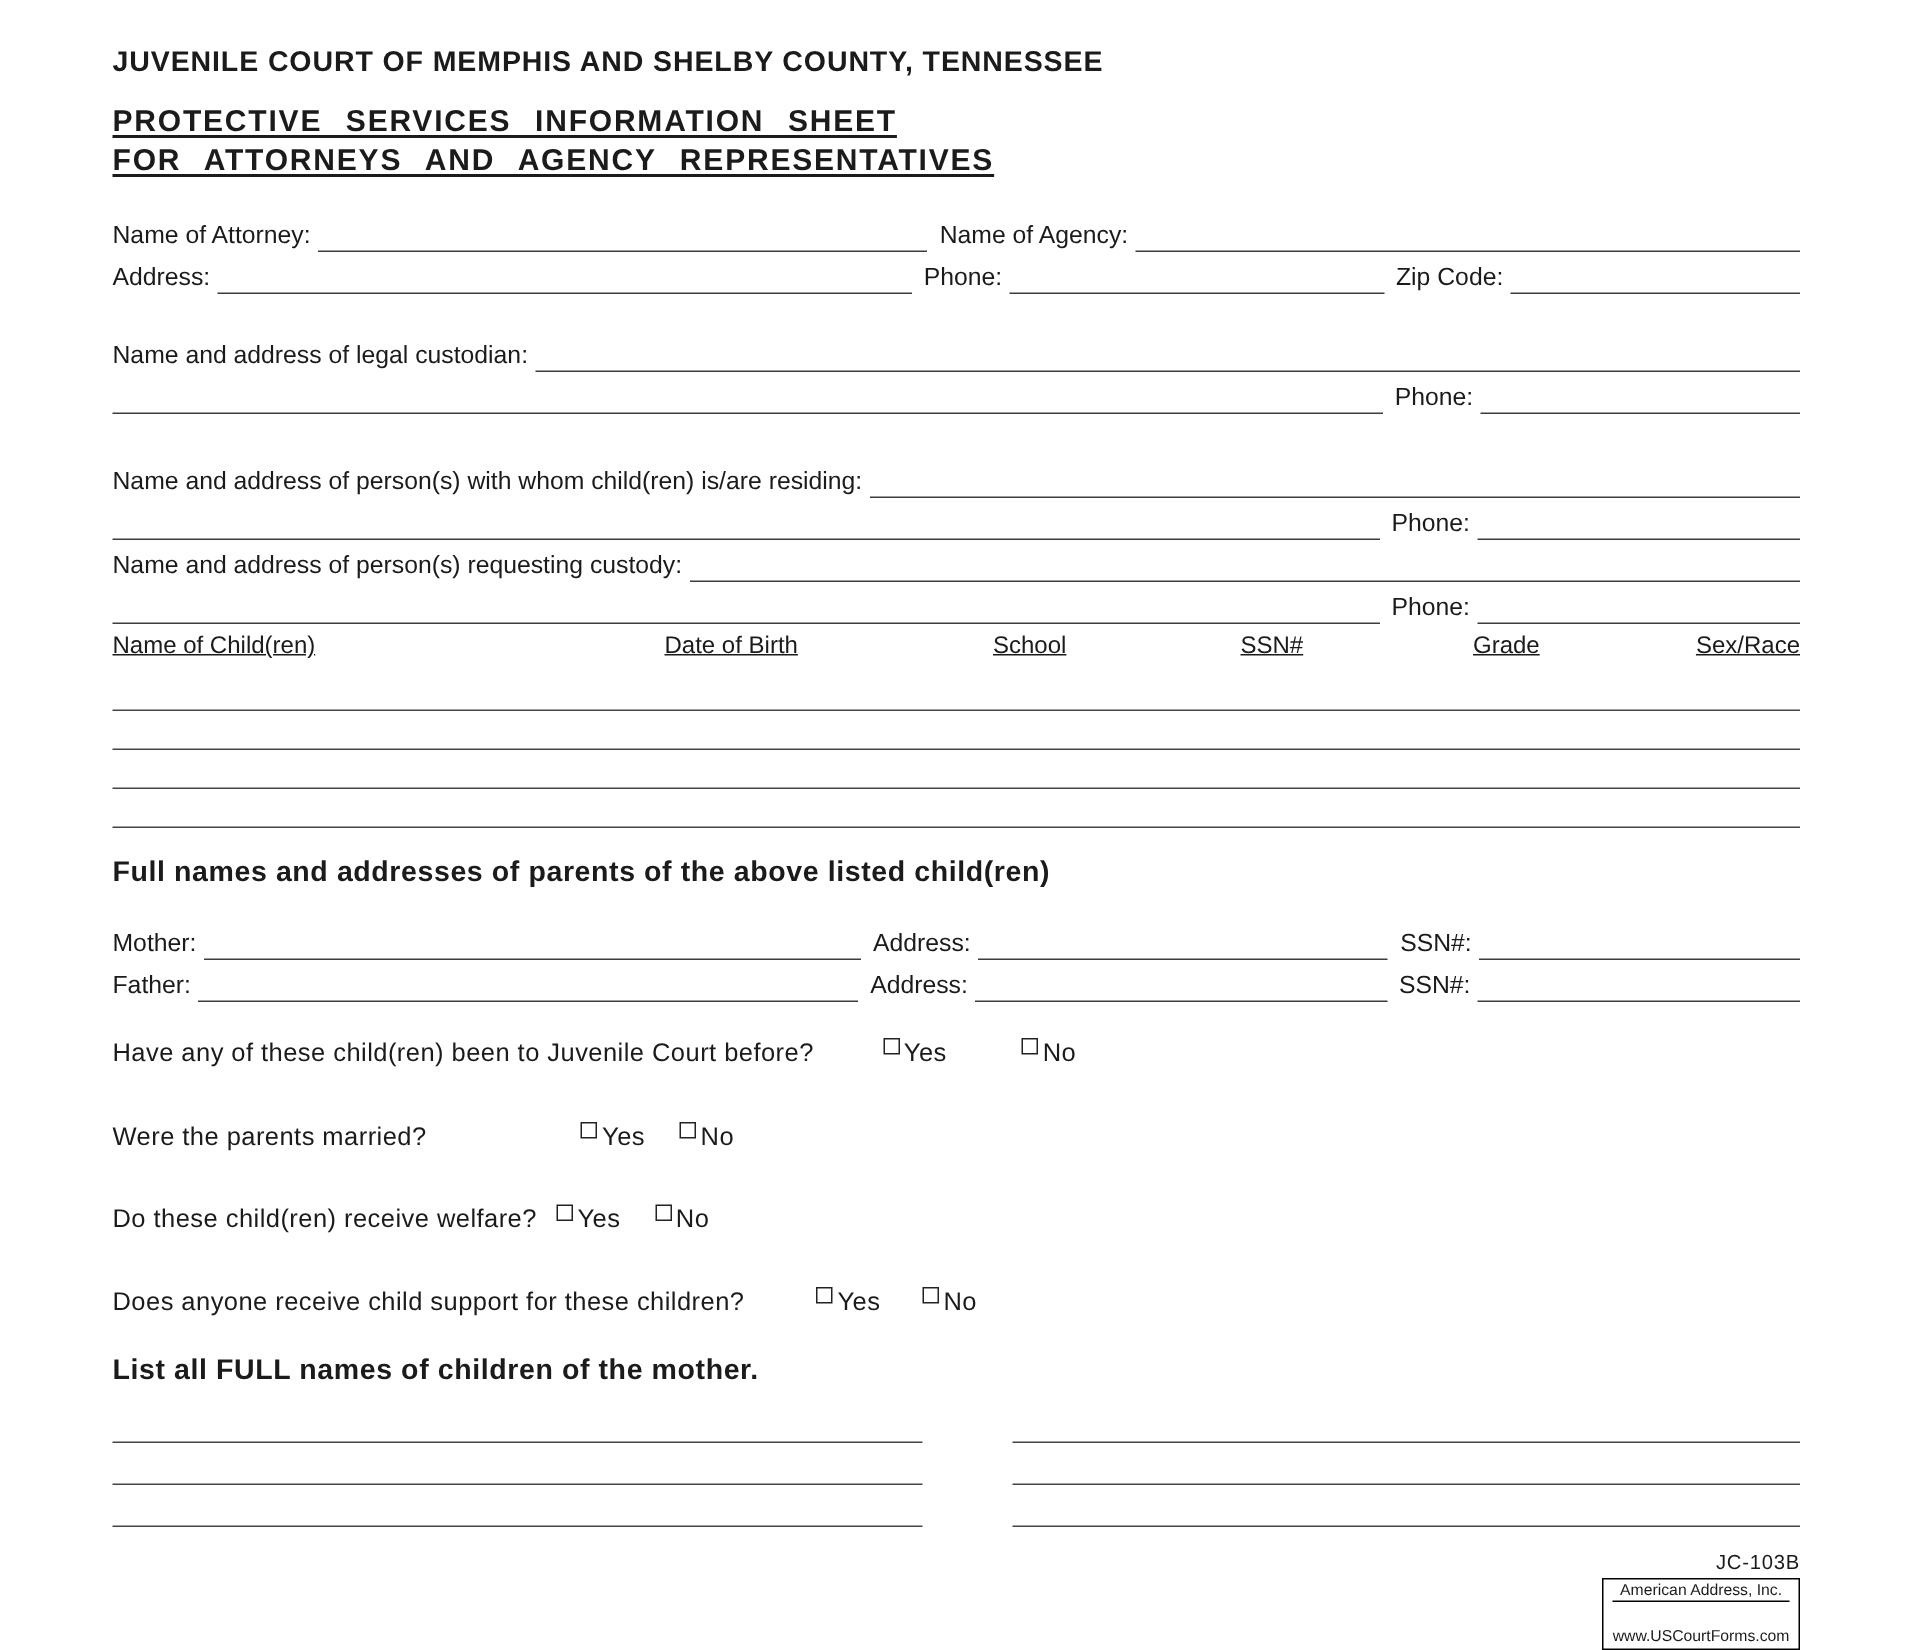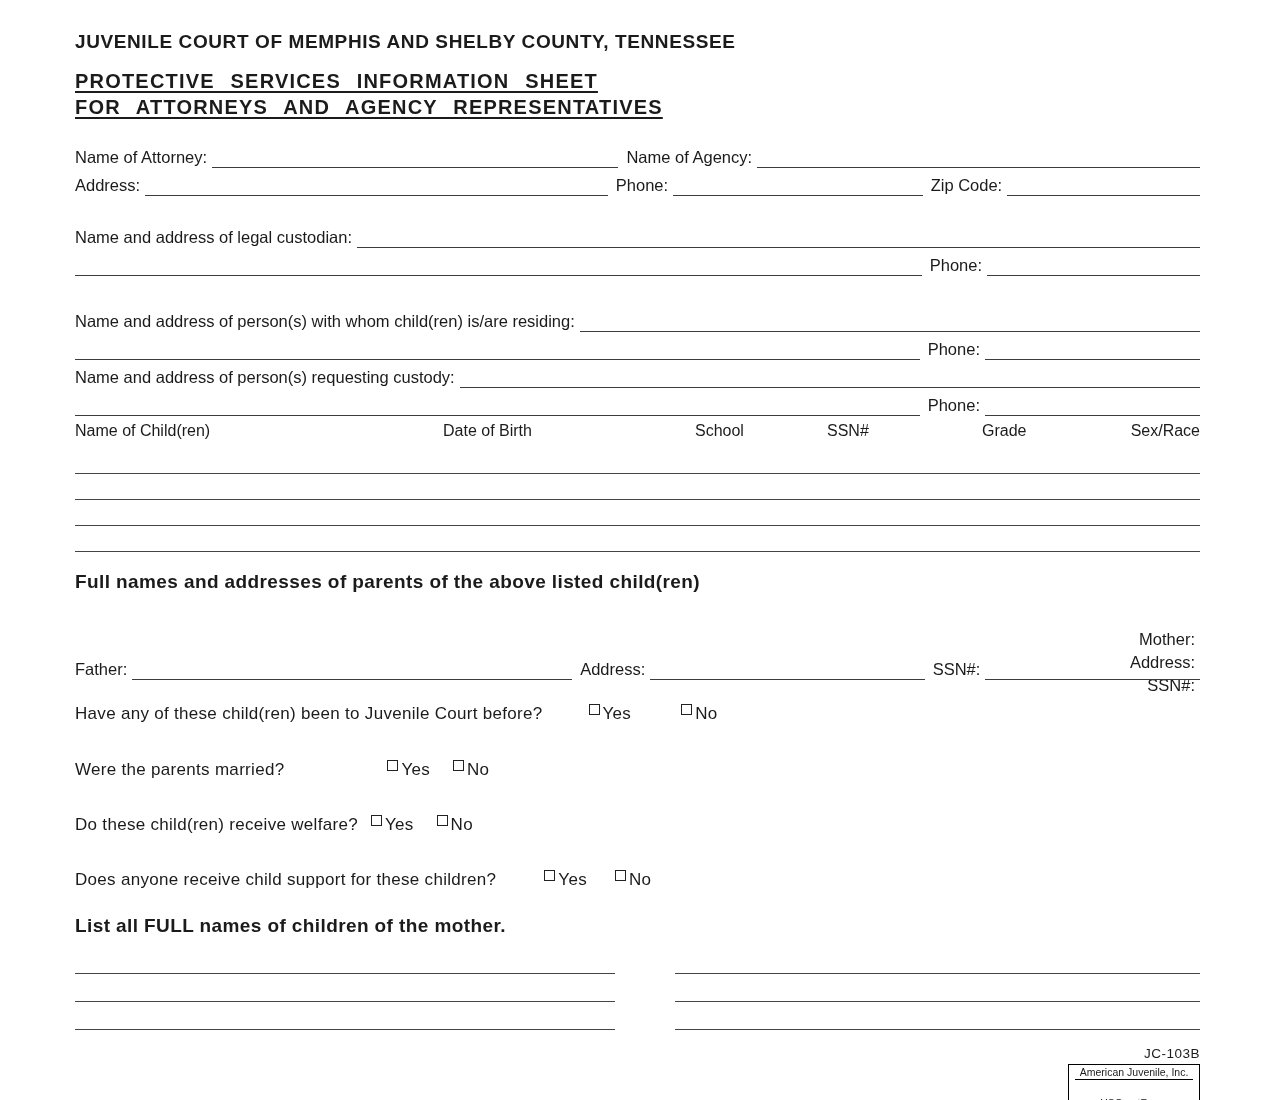--- a/index.html
+++ b/index.html
@@ -35,21 +35,21 @@
   
   .qrow { display: flex; align-items: center; height: 24px; font-size: 17px; letter-spacing: 0.3px; }
   .choice { white-space: nowrap; display: inline-flex; align-items: flex-start; }
   .cb {
     display: inline-block; width: 11px; height: 11px;
     border: 1.6px solid #222; margin-right: 3px; background: #fff;
   }
 
   
   .thead { position: relative; height: 22px; margin-top: 2px; }
-  .th { position: absolute; bottom: 0; font-size: 16px; white-space: nowrap; }
+  .th { position: absolute; bottom: 0; font-size: 16px; white-space: nowrap; text-decoration: underline; }
   .table-row-line { height: 26px; border-bottom: 1.2px solid #444; }
   .table-row-line.first { margin-top: 8px; }
 
   .section-heading { font-size: 19px; letter-spacing: 0.4px; line-height: 24px; font-weight: bold; }
 
   
   .list-lines { display: grid; grid-template-columns: 540px 1fr; column-gap: 60px; margin-top: 8px; }
   .blank-line { height: 28px; border-bottom: 1.2px solid #444; }
 
   
@@ -62,21 +62,21 @@
   }
   .publisher-box div + div { border-top: 1px solid #000; margin-top: 1px; padding-top: 17px; }
 
   .mt4  { margin-top: 4px; }
   .mt24 { margin-top: 24px; }
   .mt28 { margin-top: 28px; }
   .mt30 { margin-top: 22px; }
   .mt31 { margin-top: 31px; }
   .mt32 { margin-top: 32px; }
   .mt18 { margin-top: 18px; }
-  .mt22 { margin-top: 34px; flex-direction: column; }
+  .mt22 { margin-top: 22px; }
 </style>
 </head>
 <body>
 
 <div class="page">
 
   <div class="court-title center">JUVENILE COURT OF MEMPHIS AND SHELBY COUNTY, TENNESSEE</div>
   <div class="form-title center">
     <span>PROTECTIVE SERVICES INFORMATION SHEET</span><br>
     <span>FOR ATTORNEYS AND AGENCY REPRESENTATIVES</span>
@@ -124,21 +124,21 @@
   </div>
   <div class="row mt4">
     <span class="line" style="flex:825"></span>
     <span class="lbl gap-lbl">Phone:</span>
     <span class="line" style="flex:210"></span>
   </div>
 
   <div class="thead">
     <span class="th" style="left:0">Name of Child(ren)</span>
     <span class="th" style="left:368px">Date of Birth</span>
-    <span class="th" style="left:620px">School</span>
+    <span class="th" style="left:587px">School</span>
     <span class="th" style="left:752px">SSN#</span>
     <span class="th" style="left:907px">Grade</span>
     <span class="th" style="right:0">Sex/Race</span>
   </div>
 
   <div class="table-row-line first"></div>
   <div class="table-row-line"></div>
   <div class="table-row-line"></div>
   <div class="table-row-line"></div>
 
@@ -221,18 +221,18 @@
     <div>
       <div class="blank-line"></div>
       <div class="blank-line"></div>
       <div class="blank-line"></div>
     </div>
   </div>
 
   <div class="footer-num">JC-103B</div>
   <div class="publisher-wrap">
     <div class="publisher-box">
-      <div>American Juvenile, Inc.</div>
+      <div>American Address, Inc.</div>
       <div>www.USCourtForms.com</div>
     </div>
   </div>
 
 </div>
 
 </body></html>

